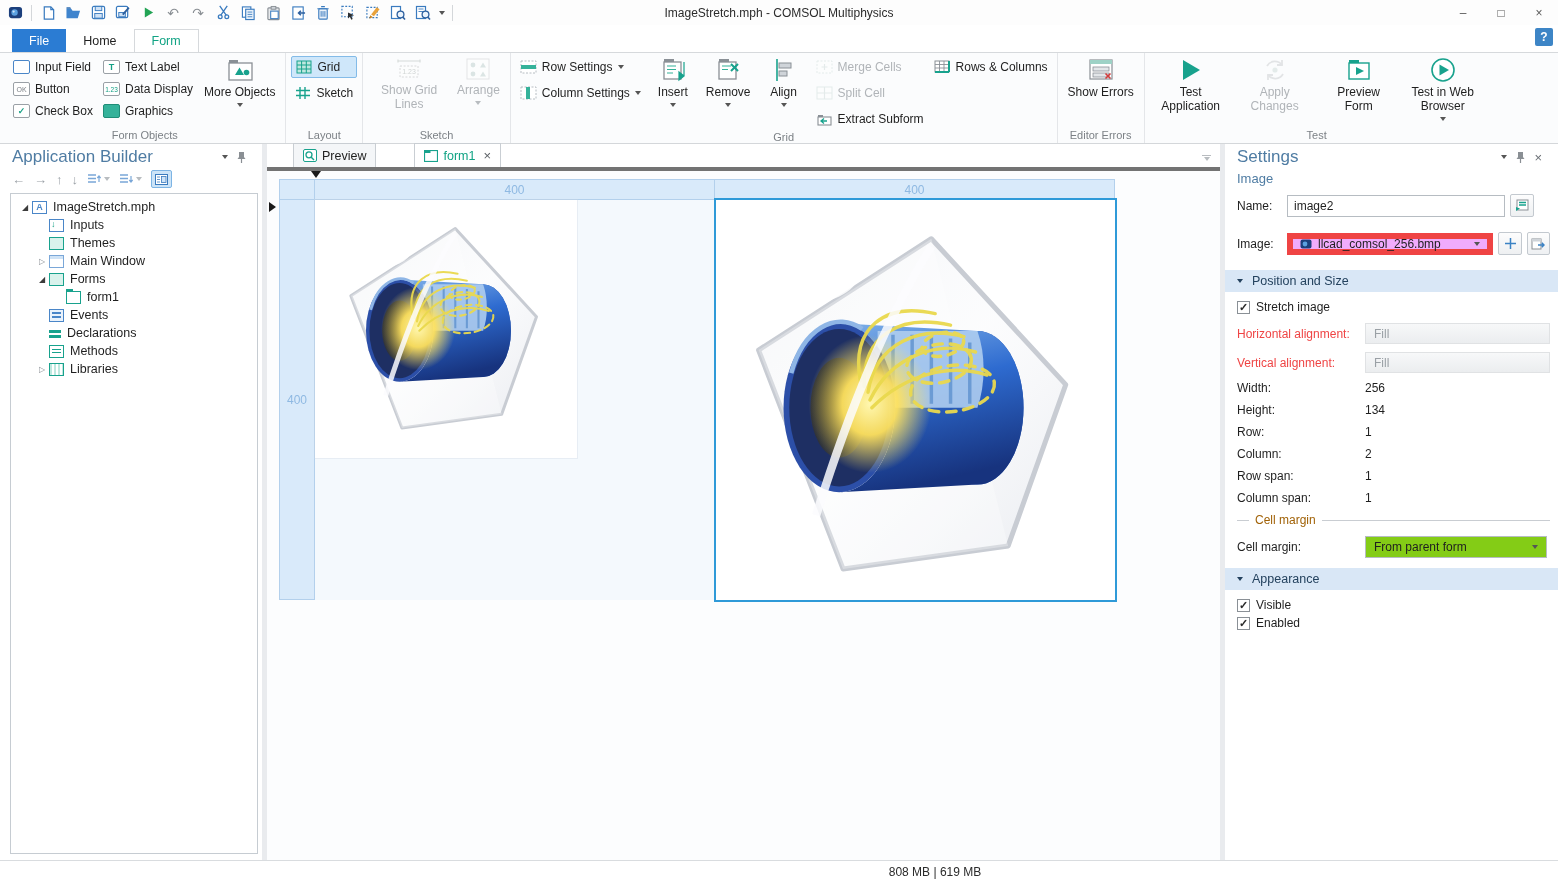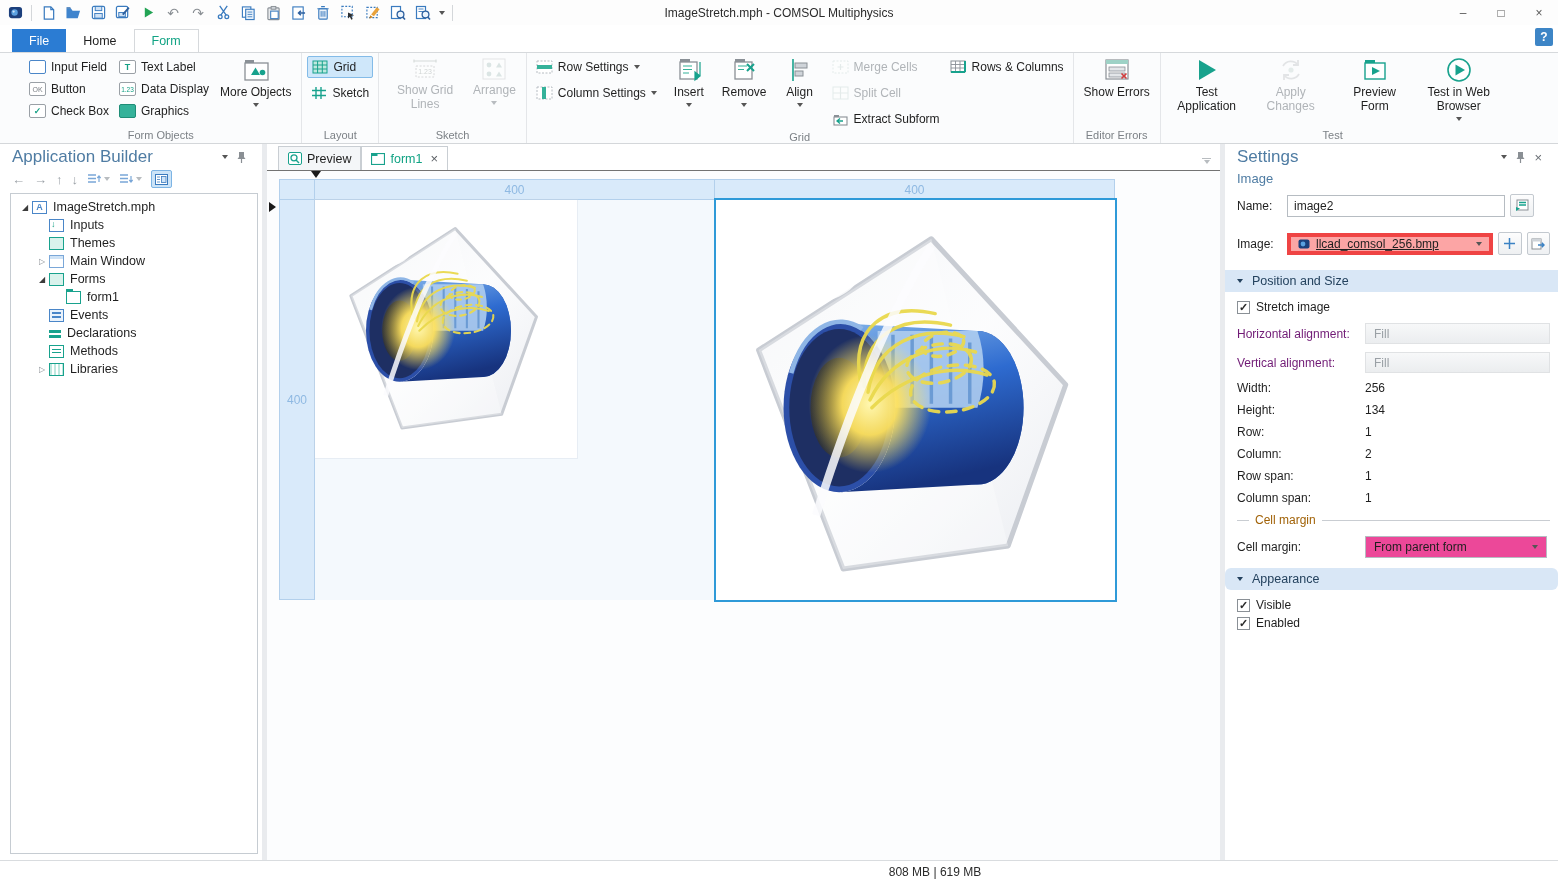--- a/index.html
+++ b/index.html
@@ -19,21 +19,21 @@
   .caret.lite { border-top-color:#b8bcc0; }
 
   
   .tabrow { height:27px; flex:none; display:flex; align-items:flex-end; background:#fff; padding-left:12px; position:relative; }
   .rtab { height:23px; padding:0 17px; display:flex; align-items:center; font-size:12.5px; }
   .rtab.file { background:#2b7cd3; color:#fff; }
   .rtab.active { background:#fff; border:1px solid #d6d9dc; border-bottom:none; color:#11a384; }
   .help-btn { position:absolute; right:5px; top:3px; width:18px; height:18px; background:#3d85c6; color:#fff; border-radius:2px; display:flex; align-items:center; justify-content:center; font-size:12px; font-weight:bold; }
 
   
-  .ribbon { height:92px; flex:none; background:#fbfcfd; border-bottom:1px solid #d4d7da; border-top:1px solid #d6d9dc; display:flex; padding-left:20px; }
+  .ribbon { height:92px; flex:none; background:#fbfcfd; border-bottom:1px solid #d4d7da; border-top:1px solid #d6d9dc; display:flex; padding-left:4px; }
   .rgroup { display:flex; flex-direction:column; border-right:1px solid #e4e6e9; padding:1px 5px 0; }
   .rgroup-body { flex:1; display:flex; align-items:flex-start; gap:2px; }
   .rgroup-caption { text-align:center; color:#7c8186; font-size:11px; padding:1px 0 2px; }
   .rsm { display:flex; align-items:center; gap:5px; height:22px; padding:0 4px; white-space:nowrap; border-radius:2px; }
   .rsm.hl { background:#cfe7fa; border:1px solid #83bbe8; }
   .rlg { display:flex; flex-direction:column; align-items:center; text-align:center; padding:3px 5px 0; line-height:1.15; gap:3px; min-width:52px; }
   .rlg .lbl { max-width:72px; }
   .stackcol { display:flex; flex-direction:column; gap:4px; padding-top:2px; }
   .dis { color:#b0b4b8 !important; }
   .dis svg, .dis .icx { opacity:.45; filter:grayscale(60%); }
@@ -72,21 +72,21 @@
   .ti-events { border:1px solid #4a86c8; background:#eaf2fb; }
   .ti-events::after { content:""; position:absolute; left:2px; top:2px; right:2px; height:2px; background:#4a86c8; box-shadow:0 4px 0 #4a86c8; }
   .ti-declarations { height:9px; margin-top:2px; background:linear-gradient(#18a28d 0 3px, transparent 3px 5px, #18a28d 5px 8px, transparent 8px); width:12px; }
   .ti-methods { border:1px solid #18a28d; background:#fff; }
   .ti-methods::before { content:""; position:absolute; left:3px; top:-3px; width:12px; height:10px; border:1px solid #18a28d; background:#effaf7; z-index:-1; }
   .ti-methods::after { content:""; position:absolute; left:2px; top:3px; right:2px; height:1px; background:#18a28d; box-shadow:0 3px 0 #18a28d; }
   .ti-libraries { border:1px solid #18a28d; background:repeating-linear-gradient(90deg,#bfe8df 0 2px,#fff 2px 4px); }
 
   
   .center { flex:1; min-width:0; }
-  .tabbar { height:27px; flex:none; display:flex; align-items:flex-end; background:#fff; border-bottom:1px solid #737373; padding-left:11px; }
+  .tabbar { height:27px; flex:none; display:flex; align-items:flex-end; background:#fff; border-bottom:4px solid #737373; padding-left:26px;gap:38px; }
   .etab { height:24px; display:flex; align-items:center; gap:5px; padding:0 9px; border:1px solid #c9ced3; border-bottom:none; background:#f4f6f8; font-size:12.5px; }
   .etab.active { background:#fff; }
   .etab.active .etab-lbl { color:#11a384; }
   .etab-close { color:#5a5f64; font-size:13px; margin-left:3px; }
   .overflow { margin-left:auto; margin-right:9px; display:flex; flex-direction:column; align-items:center; gap:1px; padding-bottom:6px; }
   .overflow i { display:block; width:9px; height:1px; background:#b8bcc0; }
 
   .canvas { flex:1; position:relative; background:#fcfdfe; overflow:hidden; }
   .gh { position:absolute; background:#d9eafa; border:1px solid #b3d0ec; color:#8fb9e2; display:flex; align-items:center; justify-content:center; font-size:12px; }
   .cell { position:absolute; }
@@ -97,35 +97,35 @@
   .mark-right { position:absolute; width:0; height:0; border-top:5px solid transparent; border-bottom:5px solid transparent; border-left:7px solid #1a1a1a; }
 
   
   .right { width:333px; flex:none; }
   .set-body { flex:1; overflow:hidden; padding:2px 8px 0 12px; }
   .set-sub { font-size:13px; color:#4f7ca3; margin:1px 0 8px; }
   .frow { display:flex; align-items:center; margin-bottom:15px; }
   .flabel { width:50px; flex:none; }
   .tinput { width:218px; height:22px; border:1px solid #b6bcc2; background:#fff; padding:0 6px; font-family:inherit; font-size:12px; color:#1f1f1f; }
   .sqbtn { width:24px; height:23px; margin-left:5px; border:1px solid #c3c9cf; background:linear-gradient(#fdfdfd,#eef0f2); border-radius:2px; display:flex; align-items:center; justify-content:center; }
-  .combo { height:22px; border:4px solid #ef4444; background:#fca5a5; display:flex; align-items:center; padding:0 7px; gap:6px;text-decoration:underline; }
+  .combo { height:22px; border:6px solid #ef4444; background:#f0abfc; display:flex; align-items:center; padding:0 7px; gap:6px; }
   .combo .cv { flex:1; }
   .secbar { height:22px; background:#d9e7f6; margin:4px -8px 8px -12px; padding:0 0 0 12px; display:flex; align-items:center; gap:9px; color:#24425e; font-size:12.5px; }
   .secbar .caret { border-top-color:#24425e; }
   .chkrow { display:flex; align-items:center; gap:6px; margin:2px 0 9px; }
   .chk { width:13px; height:13px; border:1px solid #8a9096; background:#fff; display:flex; align-items:center; justify-content:center; flex:none; }
   .chk::after { content:"✓"; font-size:11px; font-weight:bold; color:#2b2b2b; line-height:1; }
   .prow { display:flex; align-items:center; margin-bottom:8px; }
   .plabel { width:128px; flex:none; }
-  .plabel.dim { color:#701a75; }
+  .plabel.dim { color:#ef4444; }
   .dcombo { width:196px; height:21px; background:linear-gradient(#f7f8f9,#ebedef); border:1px solid #e0e2e4; color:#9aa0a5; display:flex; align-items:center; padding:0 8px; }
   .legend { display:flex; align-items:center; gap:6px; color:#a16207; margin:2px 0 9px; }
   .legend::before { content:""; width:12px; border-top:1px solid #c9cdd2; }
   .legend::after { content:""; flex:1; border-top:1px solid #c9cdd2; }
-  .ecombo { width:182px; height:22px; border:1px solid #b6bcc2; background:#ec4899; display:flex; align-items:center; padding:0 8px; gap:6px; }
+  .ecombo { width:182px; height:22px; border:1px solid #b6bcc2; background:#84cc16; display:flex; align-items:center; padding:0 8px; gap:6px; }
   .ecombo .cv { flex:1; }
 
   
   .statusbar { height:22px; flex:none; background:#fff; border-top:1px solid #d9dcdf; display:flex; align-items:center; justify-content:center; color:#2b2b2b; }
   .statusbar span { transform:translateX(156px); }
 
   svg { display:block; }
 </style>
 </head>
 <body>
@@ -794,21 +794,21 @@
         </div>
 
       <div class="prow">
         <span class="plabel">Cell margin:</span>
         <div class="ecombo">
           <span class="cv">From parent form</span>
           <span class="caret"></span>
         </div>
       </div>
 
-      <div class="secbar" style="margin-top:10px;border-radius:6px;">
+      <div class="secbar" style="margin-top:10px;">
         <span class="caret"></span>
         <span>Appearance</span>
       </div>
 
       <div class="chkrow" style="margin-bottom:4px;">
         <span class="chk"></span>
         <span>Visible</span>
       </div>
       <div class="chkrow">
         <span class="chk"></span>

